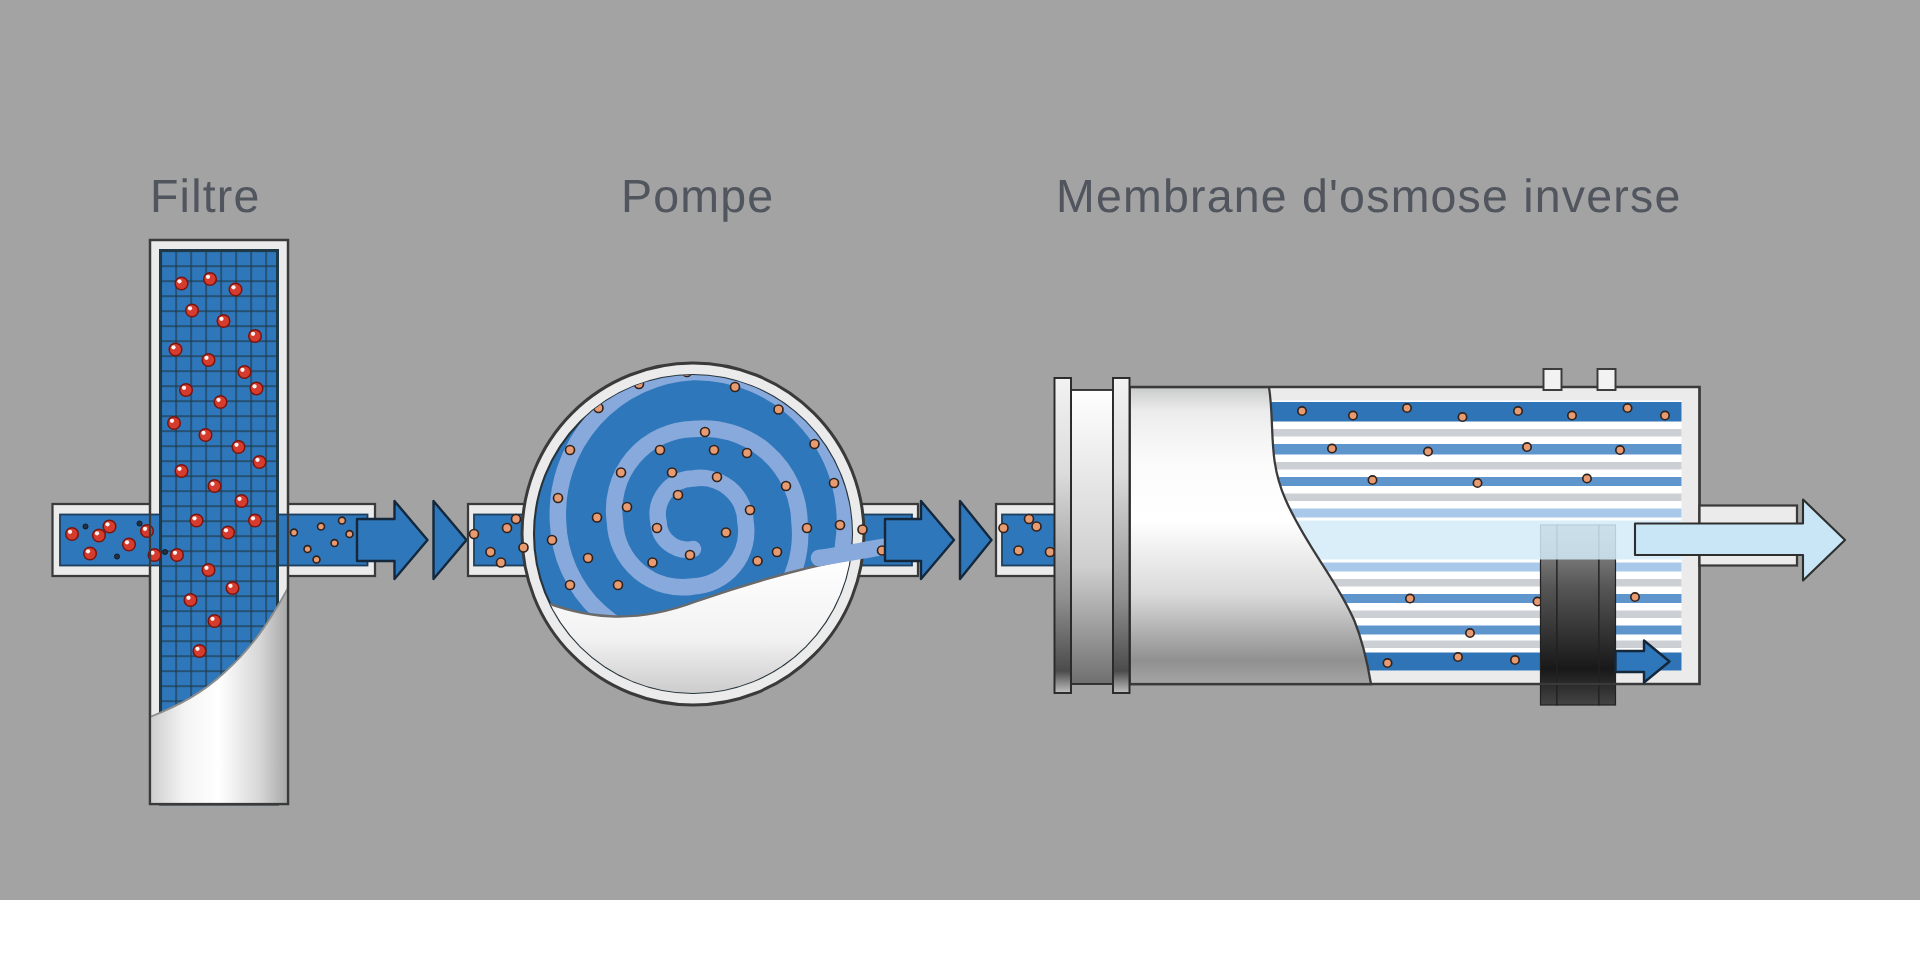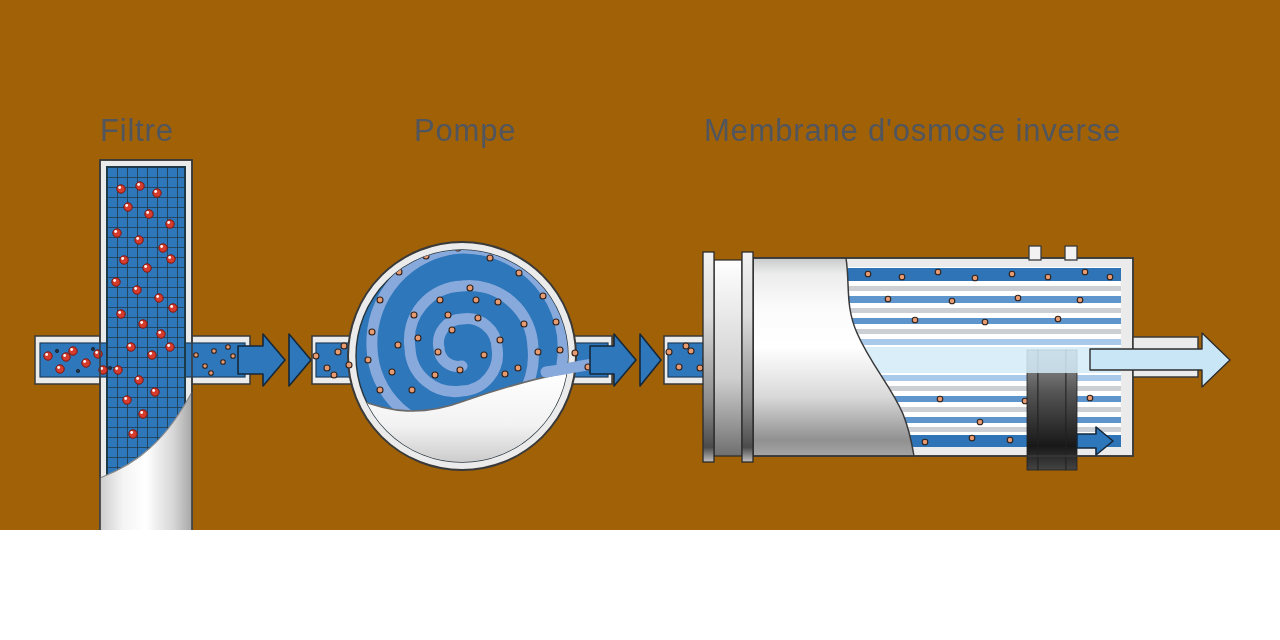--- a/index.html
+++ b/index.html
@@ -1,16 +1,16 @@
 <!DOCTYPE html>
 <html style="--label-text: #50555e; --water-blue: #2f77bb; --grid-line: #1e3947; --casing: #eaebea; --outline: #3a3a3a; --spiral-blue: #88a9db; --stripe-dark: #2e74b6; --stripe-med: #5e95cd; --stripe-light: #a9c9ea; --stripe-gray: #ccd0d4; --permeate: #d3ebf9; --permeate-arrow: #c9e6f7; --arrow-blue: #2f77bb; --arrow-outline: #14273b; --particle-red: #d63c2e; --particle-dark: #30231e; --particle-core: #e89a70;"><head>
 <meta charset="utf-8">
 <style>
   html,body{margin:0;padding:0;background:#ffffff;}
-  .stage{position:relative;width:1280px;height:530px;background:#a16207;overflow:hidden;
+  .stage{position:relative;width:1280px;height:600px;background:#a3a3a3;overflow:hidden;
          font-family:"Liberation Sans", sans-serif;}
   text.label{font-family:"Liberation Sans", sans-serif;font-size:31px;letter-spacing:0.8px;
              fill:var(--label-text);}
   .casing{fill:var(--casing);stroke:var(--outline);stroke-width:1.5;}
   .water{fill:var(--water-blue);stroke:#1d3e5c;stroke-width:1.2;}
   .waterNoStroke{fill:var(--water-blue);}
   .gridline{fill:none;stroke:var(--grid-line);stroke-width:1.6;}
   .arrow{fill:var(--arrow-blue);stroke:var(--arrow-outline);stroke-width:1.6;stroke-linejoin:round;}
   .pale-arrow{fill:var(--permeate-arrow);stroke:#2e2e2e;stroke-width:1.4;stroke-linejoin:round;}
   .spiral{fill:none;stroke:var(--spiral-blue);stroke-width:11;stroke-linecap:round;}

